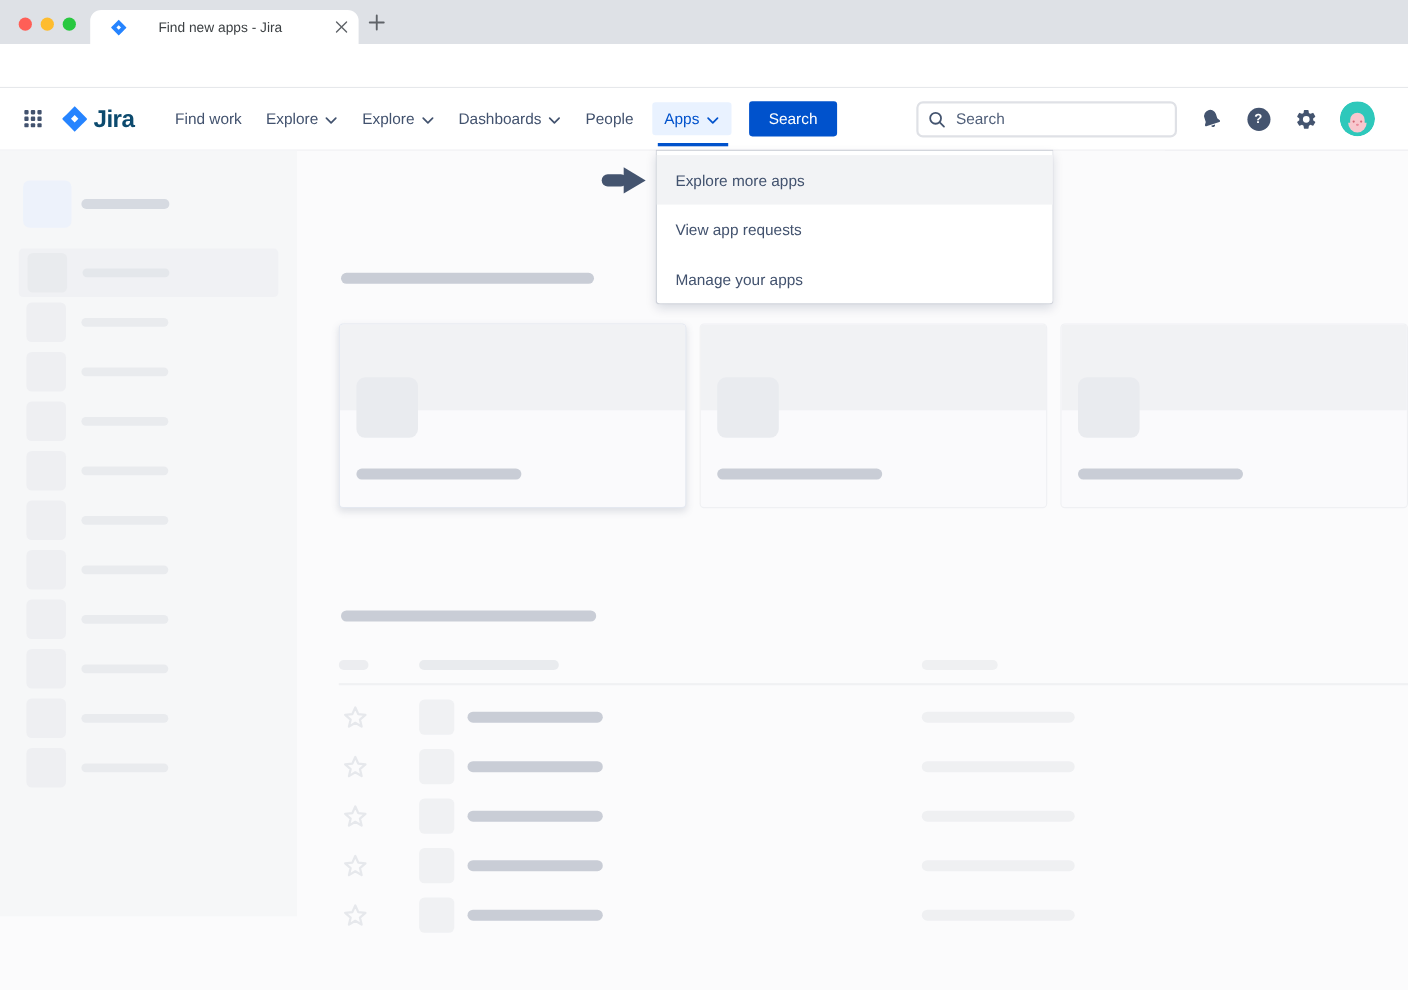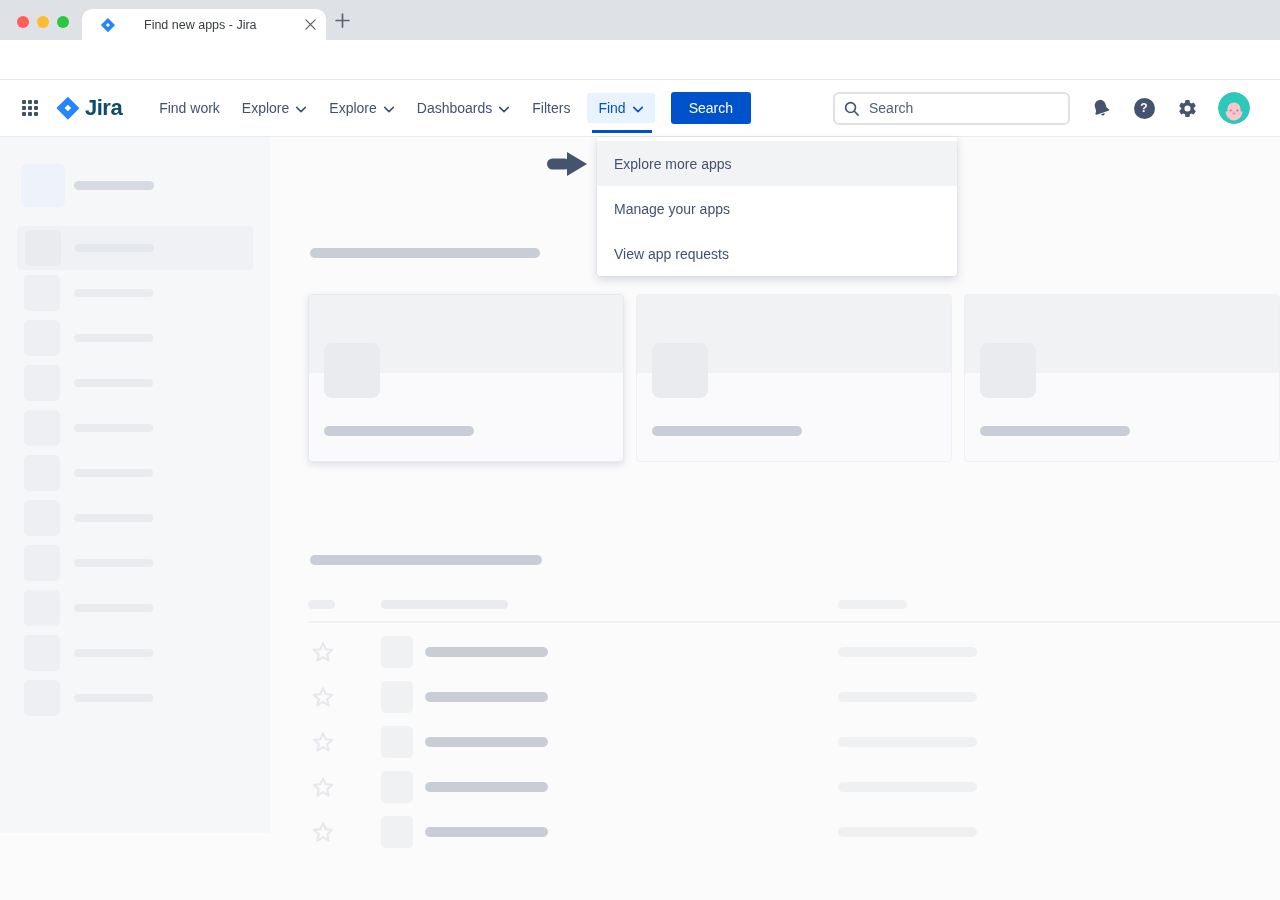--- a/index.html
+++ b/index.html
@@ -203,24 +203,24 @@
           <path d="M2 2.5l5 5 5-5" fill="none" stroke="#42526E" stroke-width="1.8" stroke-linecap="round" stroke-linejoin="round"></path>
         </svg>
     </span>
     <span class="nav-item">
       <span>Dashboards</span>
       <svg width="12" height="9" viewBox="0 0 14 10">
           <path d="M2 2.5l5 5 5-5" fill="none" stroke="#42526E" stroke-width="1.8" stroke-linecap="round" stroke-linejoin="round"></path>
         </svg>
     </span>
     <span class="nav-item">
-      <span>Filters</span>
+      <span>People</span>
     </span>
     <span class="nav-item active">
-      <span>Find</span>
+      <span>Apps</span>
       <svg width="12" height="9" viewBox="0 0 14 10">
           <path d="M2 2.5l5 5 5-5" fill="none" stroke="#0052CC" stroke-width="1.8" stroke-linecap="round" stroke-linejoin="round"></path>
         </svg>
     </span>
 
     <button class="create-btn">Search</button>
 
     <span class="search-wrap">
       <span class="search-glass">
         <svg width="19" height="19" viewBox="0 0 20 20">
@@ -385,22 +385,22 @@
             </svg>
     </span>
     <div class="sq"></div>
     <div class="bar-dark"></div>
     <div class="bar-light"></div>
   </div>
       </div>
 
     <div class="apps-menu">
       <div class="menu-item hover">Explore more apps</div>
+      <div class="menu-item">View app requests</div>
       <div class="menu-item">Manage your apps</div>
-      <div class="menu-item">View app requests</div>
     </div>
 
     <span class="annot-arrow">
       <svg width="42" height="26" viewBox="0 0 42 26">
           <rect x="1" y="7.5" width="23" height="11" rx="5.5" fill="#44546F"></rect>
           <polygon points="21,1 41,13 21,25" fill="#44546F"></polygon>
         </svg>
     </span>
   </div>
 </div>

